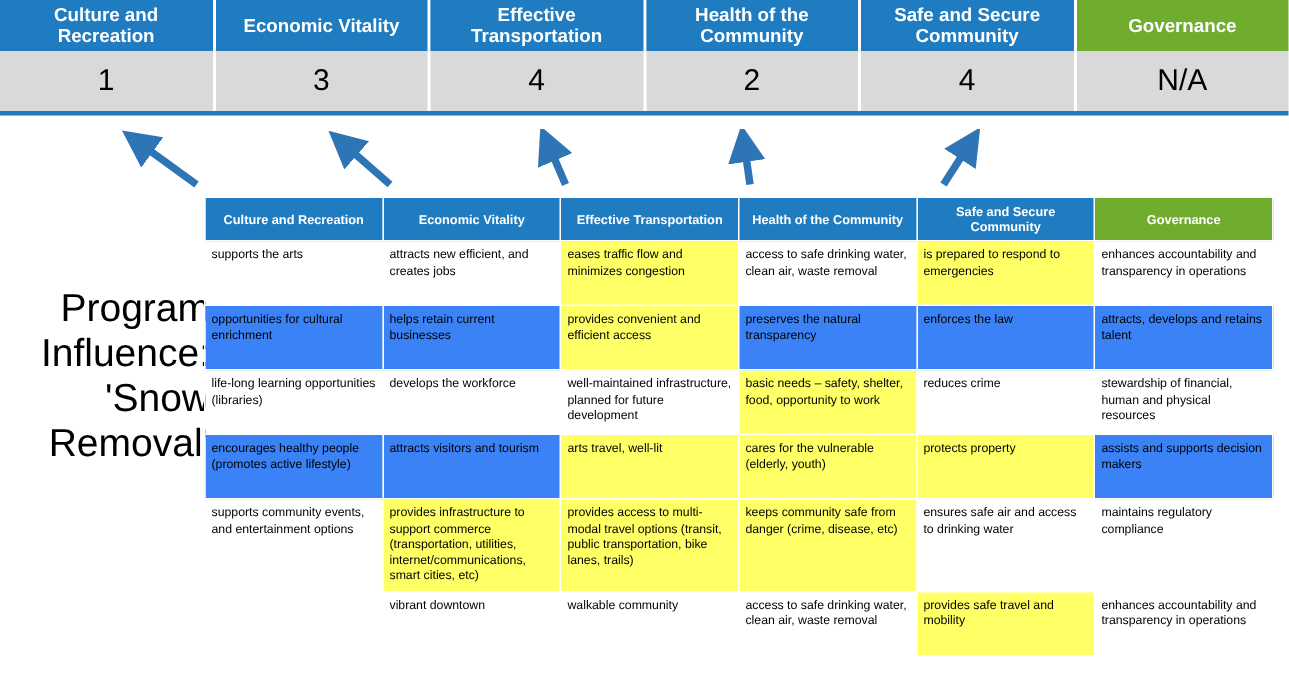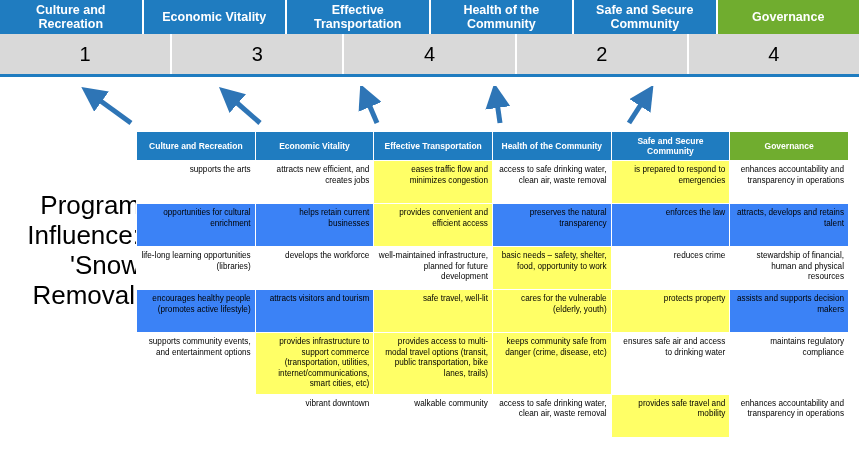--- a/index.html
+++ b/index.html
@@ -117,21 +117,20 @@
   #matrix th.gov { background: #70ad2f; }
   #matrix td {
     font-size: 8.2px;
     color: #000000;
     vertical-align: top;
     padding: 4px 4px;
     border: 1px solid #ffffff;
     line-height: 1.28;
     background: #ffffff;
     height: 34px;
-    text-align: right;
   }
   #matrix tr.shaded td { background: #3b82f6; }
   #matrix td.hl { background: #ffff66 !important; }
   #matrix td.empty { background: #ffffff !important; }
 </style>
 </head>
 <body>
 
 <div id="top-band">
   <div id="top-header-row">
@@ -141,20 +140,21 @@
     <div class="top-head-cell">Health of the Community</div>
     <div class="top-head-cell">Safe and Secure Community</div>
     <div class="top-head-cell gov">Governance</div>
   </div>
   <div id="top-score-row">
     <div class="top-score-cell">1</div>
     <div class="top-score-cell">3</div>
     <div class="top-score-cell">4</div>
     <div class="top-score-cell">2</div>
     <div class="top-score-cell">4</div>
+    <div class="top-score-cell">N/A</div>
   </div>
   <div id="band-underline"></div>
 </div>
 
 <svg id="arrow-layer" viewBox="0 0 859 50" width="859" height="50">
   <defs>
     <marker id="ah" markerWidth="5" markerHeight="5" refX="2.6" refY="2.5" orient="auto">
       <path d="M0,0 L5,2.5 L0,5 Z" fill="#2e75b6"></path>
     </marker>
   </defs>
@@ -207,21 +207,21 @@
         <td>life-long learning opportunities (libraries)</td>
         <td>develops the workforce</td>
         <td>well-maintained infrastructure, planned for future development</td>
         <td class="hl">basic needs – safety, shelter, food, opportunity to work</td>
         <td>reduces crime</td>
         <td>stewardship of financial, human and physical resources</td>
       </tr>
       <tr class="shaded">
         <td>encourages healthy people (promotes active lifestyle)</td>
         <td>attracts visitors and tourism</td>
-        <td class="hl">safe travel, well-lit</td>
+        <td class="hl">arts travel, well-lit</td>
         <td class="hl">cares for the vulnerable (elderly, youth)</td>
         <td class="hl">protects property</td>
         <td>assists and supports decision makers</td>
       </tr>
       <tr>
         <td>supports community events, and entertainment options</td>
         <td class="hl">provides infrastructure to support commerce (transportation, utilities, internet/communications, smart cities, etc)</td>
         <td class="hl">provides access to multi-modal travel options (transit, public transportation, bike lanes, trails)</td>
         <td class="hl">keeps community safe from danger (crime, disease, etc)</td>
         <td>ensures safe air and access to drinking water</td>

